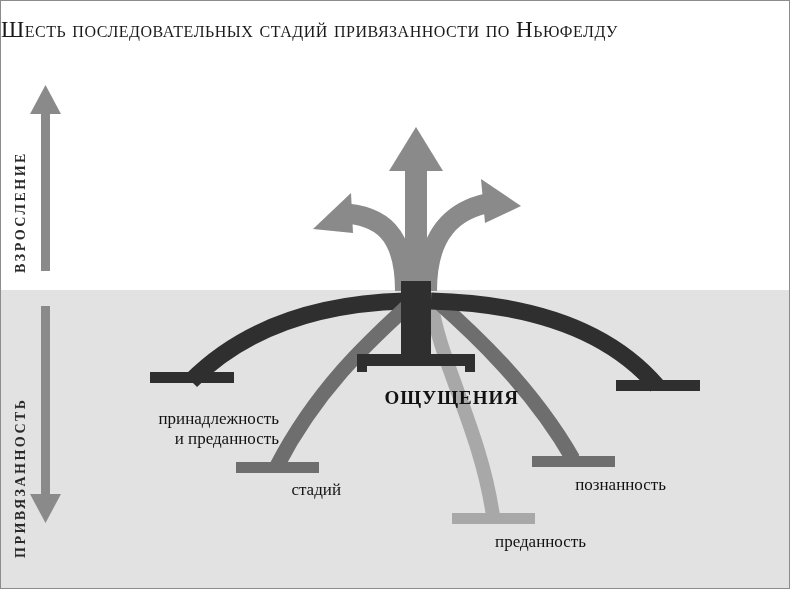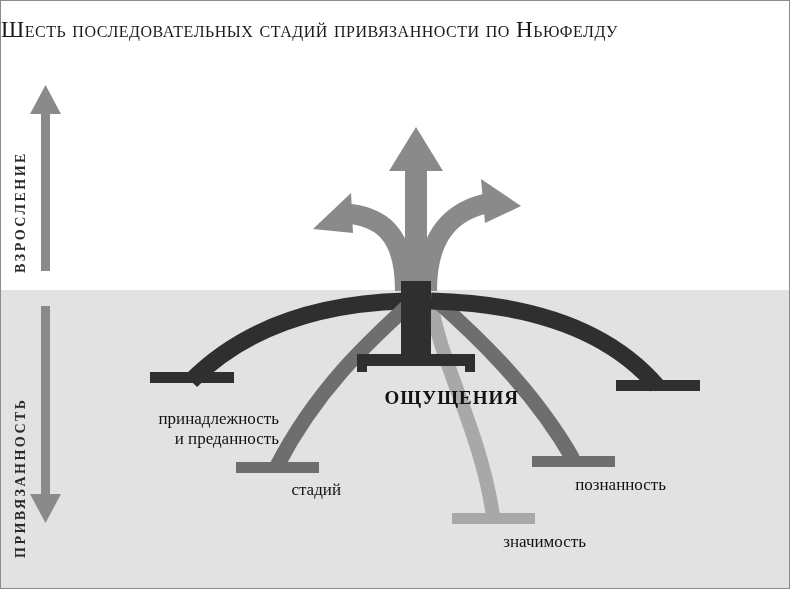--- a/index.html
+++ b/index.html
@@ -165,16 +165,16 @@
     </g>
   </svg>
 
   <div class="vlabel" id="label-growing">ВЗРОСЛЕНИЕ</div>
   <div class="vlabel" id="label-attachment">ПРИВЯЗАННОСТЬ</div>
 
   <div class="cap" id="cap-center">ОЩУЩЕНИЯ</div>
   <div class="cap" id="cap-belonging">принадлежность
 и преданность</div>
   <div class="cap" id="cap-love">стадий</div>
-  <div class="cap" id="cap-known">значимость</div>
+  <div class="cap" id="cap-known">преданность</div>
   <div class="cap" id="cap-significance">познанность</div>
 
 </div>
 
 </body></html>

